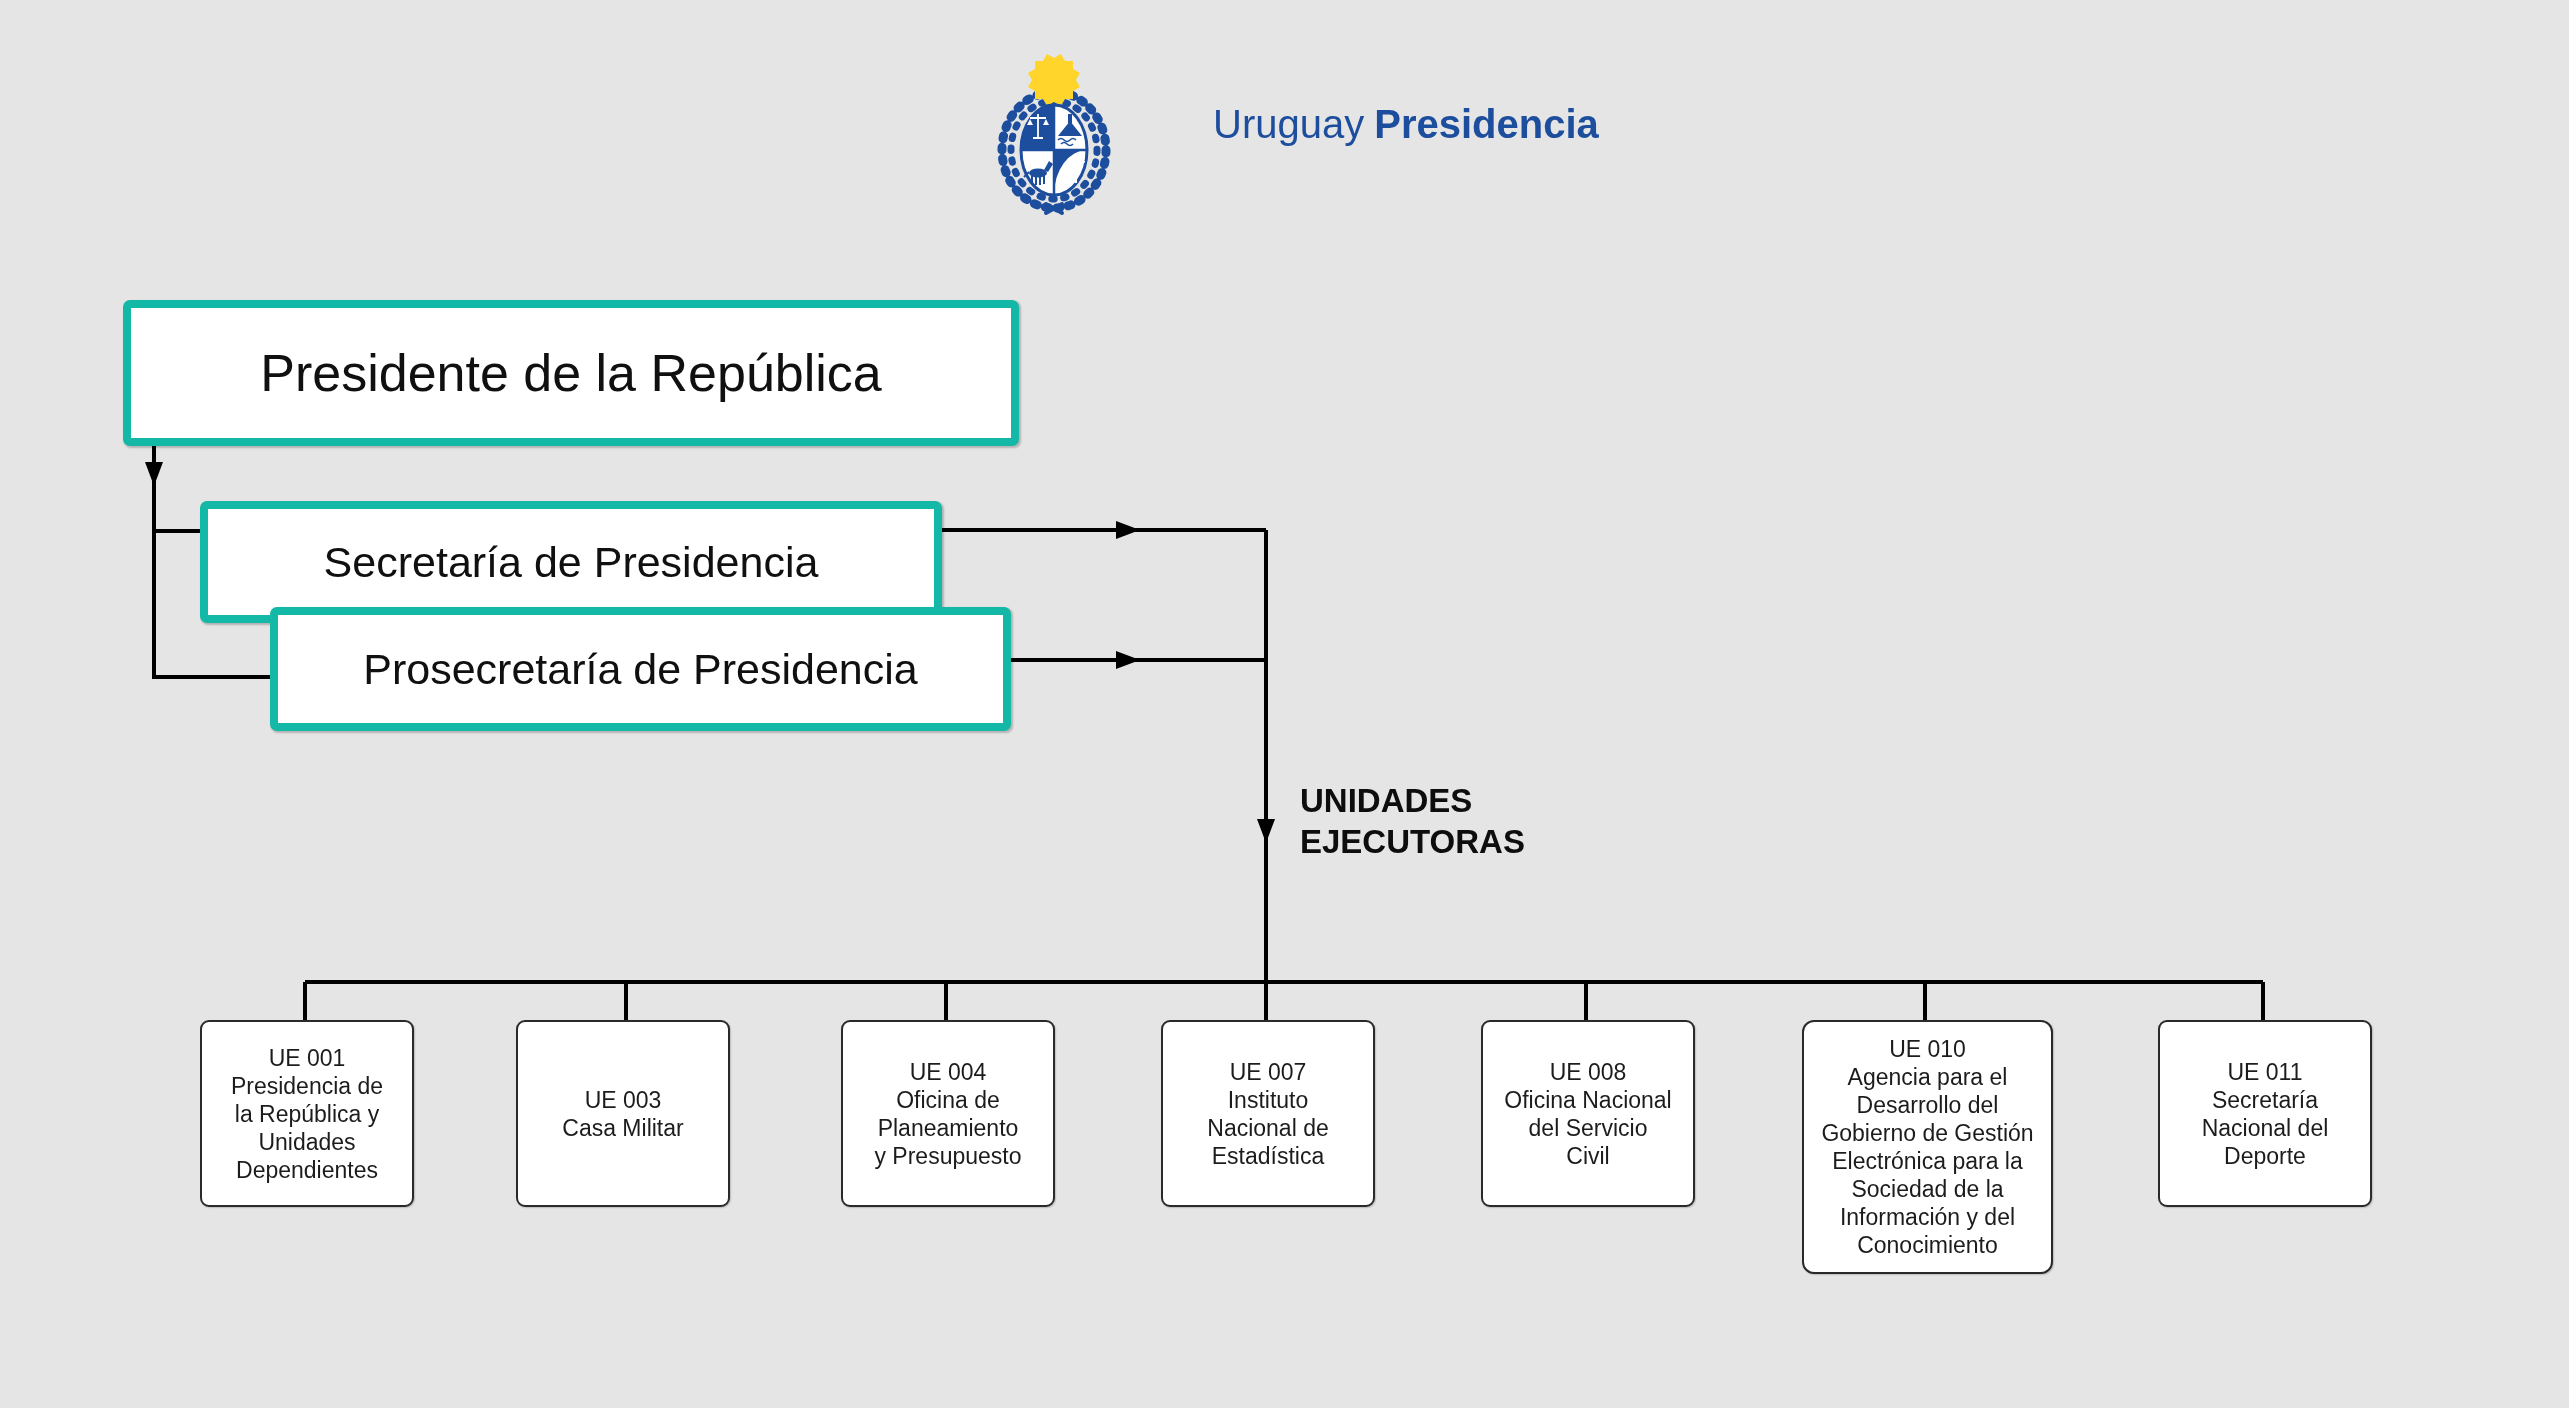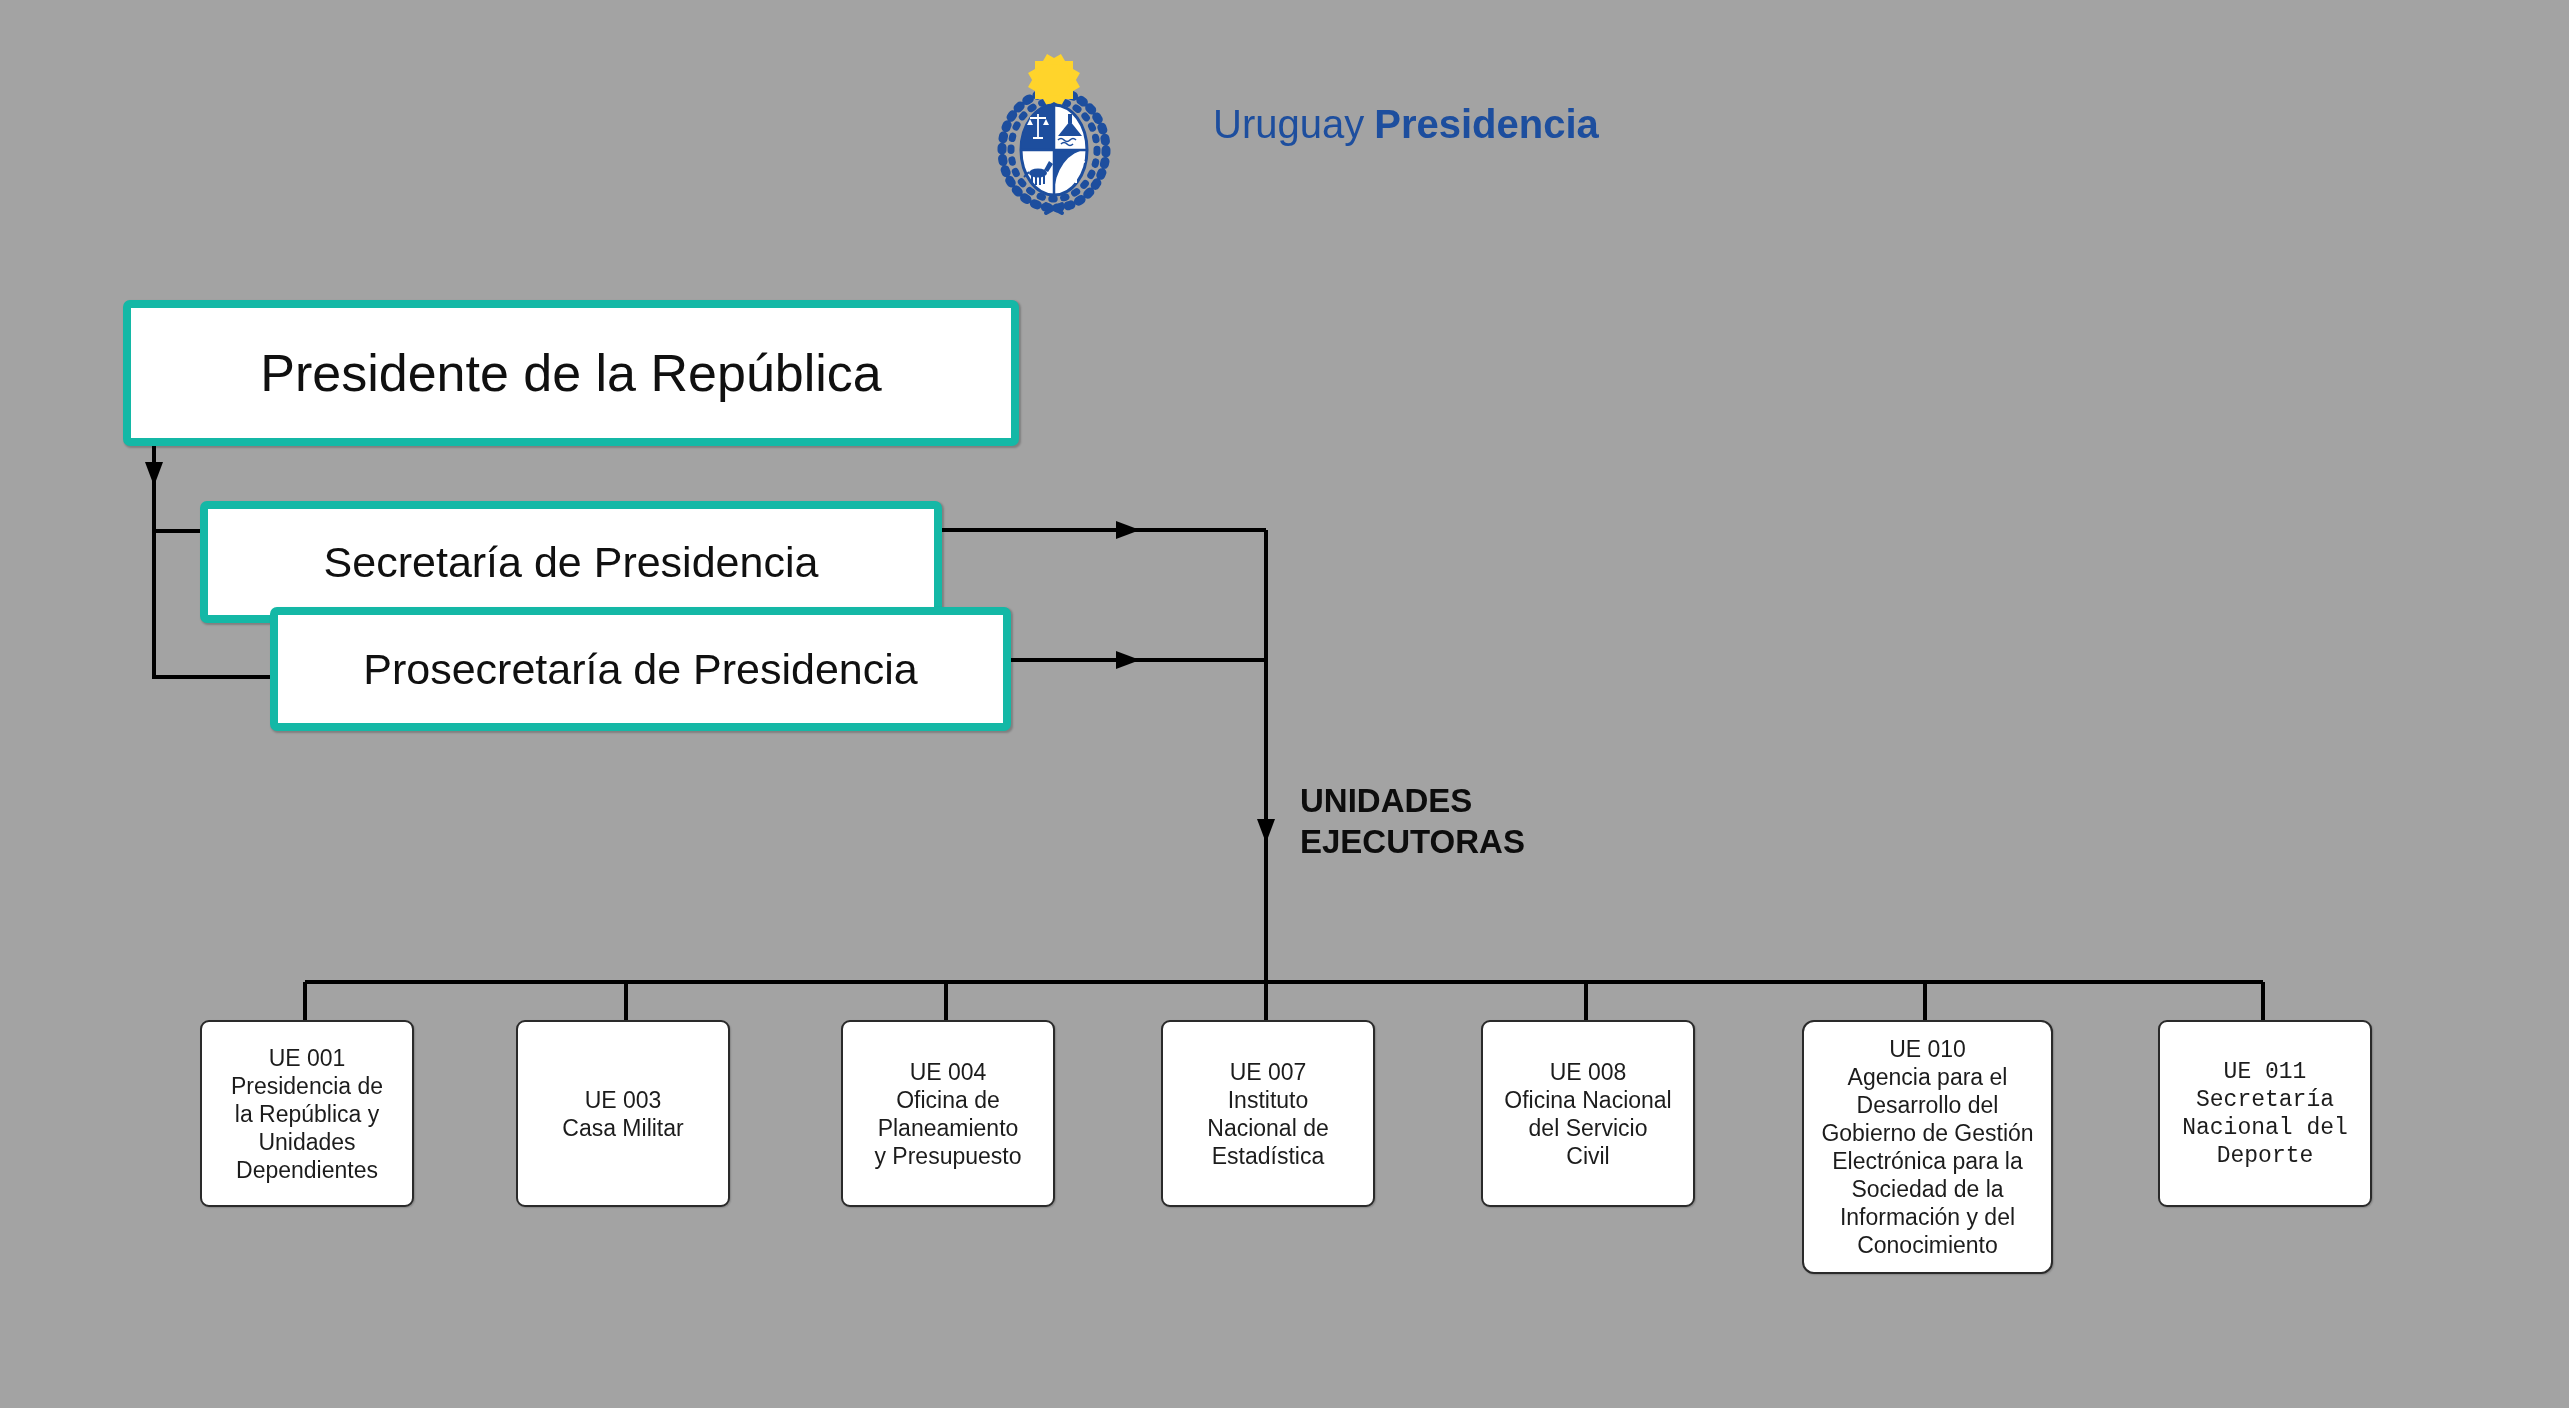--- a/index.html
+++ b/index.html
@@ -1,18 +1,18 @@
 <!DOCTYPE html>
 <html lang="es" style="--brand-blue: #1d4e9e;"><head>
 <meta charset="utf-8">
 <title>Organigrama — Uruguay Presidencia</title>
 <style>
   html,body{margin:0;padding:0;background:#fff;}
   #canvas{
-    position:relative;width:2569px;height:1408px;background:#a3a3a3;
+    position:relative;width:2569px;height:1408px;background:#e5e5e5;
     font-family:"Liberation Sans","DejaVu Sans",sans-serif;overflow:hidden;color:#111;
   }
   .connectors{position:absolute;left:0;top:0;width:2569px;height:1408px;}
   
   .node{
     position:absolute;display:flex;align-items:center;justify-content:center;
     background:#fff;border:8px solid #14b8a6;border-radius:7px;
     text-align:center;color:#101010;
     box-shadow:1.5px 1.5px 2px rgba(0,0,0,.22);
   }
@@ -166,21 +166,21 @@
       <div class="unit-code">UE 010</div>
       <div class="unit-name">Agencia para el
 Desarrollo del
 Gobierno de Gestión
 Electrónica para la
 Sociedad de la
 Información y del
 Conocimiento</div>
     </div>
 
-    <div class="unit" style="left: 2158px; top: 1020px; width: 210px; height: 183px; font-family: Liberation Mono, monospace;">
+    <div class="unit" style="left: 2158px; top: 1020px; width: 210px; height: 183px;">
       <div class="unit-code">UE 011</div>
       <div class="unit-name">Secretaría
 Nacional del
 Deporte</div>
     </div>
   </div>
 
 </div>
 
 </body></html>

